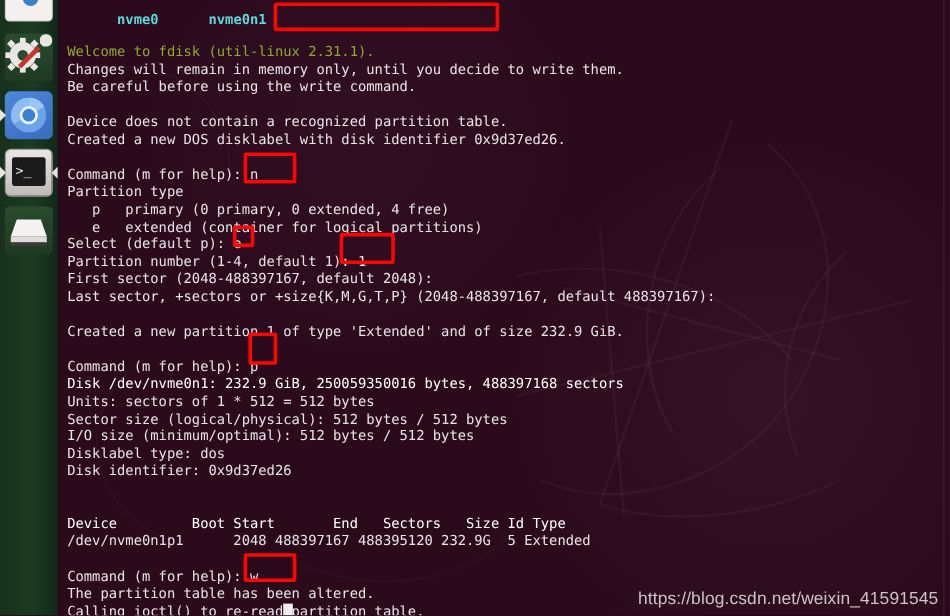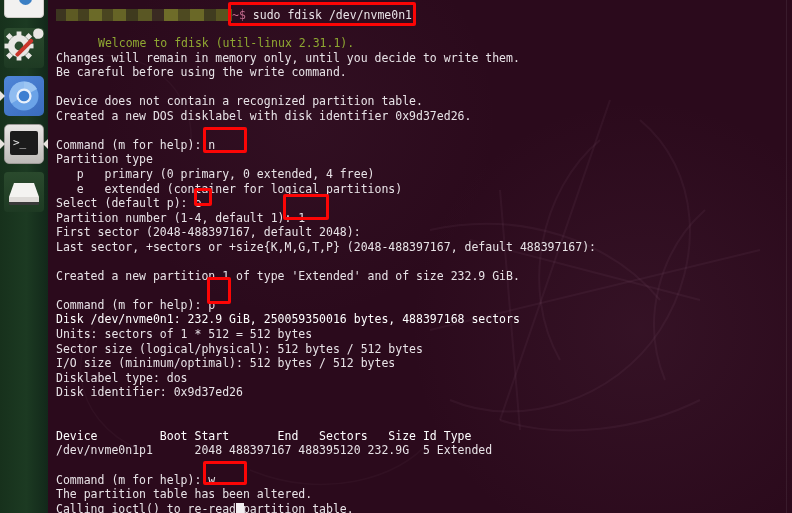--- a/index.html
+++ b/index.html
@@ -48,21 +48,21 @@
   .term{
     position:absolute;left:48px;top:0;width:744px;height:513px;
     z-index:3;
     font-family:"DejaVu Sans Mono","Liberation Mono",monospace;
     font-size:11.5px;
     line-height:14.55px;
     color:#e6e0e4;
     white-space:pre;
   }
   .term .row{position:absolute;left:8px;height:14.55px;white-space:pre;}
-  .g{color:#8fa832;margin-left:42px;}        
+  .g{color:#8fa832;}        
   .w{color:#e8e3e7;}        
   .b{color:#ffffff;font-weight:normal;} 
   .cy{color:#5fd7d7;font-weight:bold;}
 
   
   .mosaic{display:inline-block;vertical-align:-2px;height:12px;width:176px;
     background:
       linear-gradient(90deg,
         #3c3520 0 10px,#5d5a23 10px 22px,#45401f 22px 33px,#6b6a28 33px 46px,
         #4a4520 46px 57px,#666426 57px 70px,#3f3a1e 70px 82px,#5a5724 82px 96px,
@@ -171,31 +171,31 @@
   </div>
 
   <div class="term">
 
     
     <div class="row" style="top:-6px;">
       <span class="cy">nvme0</span><span class="w">      </span><span class="cy">nvme0n1</span>
     </div>
 
     
-    <div class="row" style="top:8px;"><span class="mosaic"></span><span class="hash">~$ </span><span class="w">sudo fdisk /dev/nvme0n1</span></div>
 
     <div id="lines"><div class="row g" style="top: 36px;">Welcome to fdisk (util-linux 2.31.1).</div><div class="row w" style="top: 50.55px;">Changes will remain in memory only, until you decide to write them.</div><div class="row w" style="top: 65.1px;">Be careful before using the write command.</div><div class="row w" style="top: 79.65px;"></div><div class="row w" style="top: 94.2px;">Device does not contain a recognized partition table.</div><div class="row w" style="top: 108.75px;">Created a new DOS disklabel with disk identifier 0x9d37ed26.</div><div class="row w" style="top: 123.3px;"></div><div class="row w" style="top: 137.85px;">Command (m for help): n</div><div class="row w" style="top: 152.4px;">Partition type</div><div class="row w" style="top: 166.95px;">   p   primary (0 primary, 0 extended, 4 free)</div><div class="row w" style="top: 181.5px;">   e   extended (container for logical partitions)</div><div class="row w" style="top: 196.05px;">Select (default p): e</div><div class="row w" style="top: 210.6px;">Partition number (1-4, default 1): 1</div><div class="row w" style="top: 225.15px;">First sector (2048-488397167, default 2048): </div><div class="row w" style="top: 239.7px;">Last sector, +sectors or +size{K,M,G,T,P} (2048-488397167, default 488397167): </div><div class="row w" style="top: 254.25px;"></div><div class="row w" style="top: 268.8px;">Created a new partition 1 of type 'Extended' and of size 232.9 GiB.</div><div class="row w" style="top: 283.35px;"></div><div class="row w" style="top: 297.9px;">Command (m for help): p</div><div class="row b" style="top: 312.45px;">Disk /dev/nvme0n1: 232.9 GiB, 250059350016 bytes, 488397168 sectors</div><div class="row w" style="top: 327px;">Units: sectors of 1 * 512 = 512 bytes</div><div class="row w" style="top: 341.55px;">Sector size (logical/physical): 512 bytes / 512 bytes</div><div class="row w" style="top: 356.1px;">I/O size (minimum/optimal): 512 bytes / 512 bytes</div><div class="row w" style="top: 370.65px;">Disklabel type: dos</div><div class="row w" style="top: 385.2px;">Disk identifier: 0x9d37ed26</div><div class="row w" style="top: 399.75px;"></div><div class="row w" style="top: 414.3px;"></div><div class="row b" style="top: 428.85px;">Device         Boot Start       End   Sectors   Size Id Type</div><div class="row w" style="top: 443.4px;">/dev/nvme0n1p1      2048 488397167 488395120 232.9G  5 Extended</div><div class="row w" style="top: 457.95px;"></div><div class="row w" style="top: 472.5px;">Command (m for help): w</div><div class="row w" style="top: 487.05px;">The partition table has been altered.</div><div class="row w" style="top: 501.6px;">Calling ioctl() to re-read partition table.</div><div class="row w" style="top: 530.7px;"></div></div>
   </div>
 
   <div class="cursor" style="left:236px;top:503px;"></div>
 
   <div id="annots">
       <div class="redbox" style="left: 228px; top: 2px; width: 188px; height: 24px;"></div>
       <div class="redbox" style="left: 203px; top: 127px; width: 44px; height: 26px;"></div>
       <div class="redbox" style="left: 194px; top: 188px; width: 18px; height: 18px;"></div>
       <div class="redbox" style="left: 283px; top: 194px; width: 46px; height: 26px;"></div>
       <div class="redbox" style="left: 207px; top: 277px; width: 24px; height: 27px;"></div>
       <div class="redbox" style="left: 203px; top: 461px; width: 44px; height: 24px;"></div>
     </div>
 
   <div class="edge"></div>
 
+  <div class="watermark">https://blog.csdn.net/weixin_41591545</div>
 </div>
 
 </body></html>

